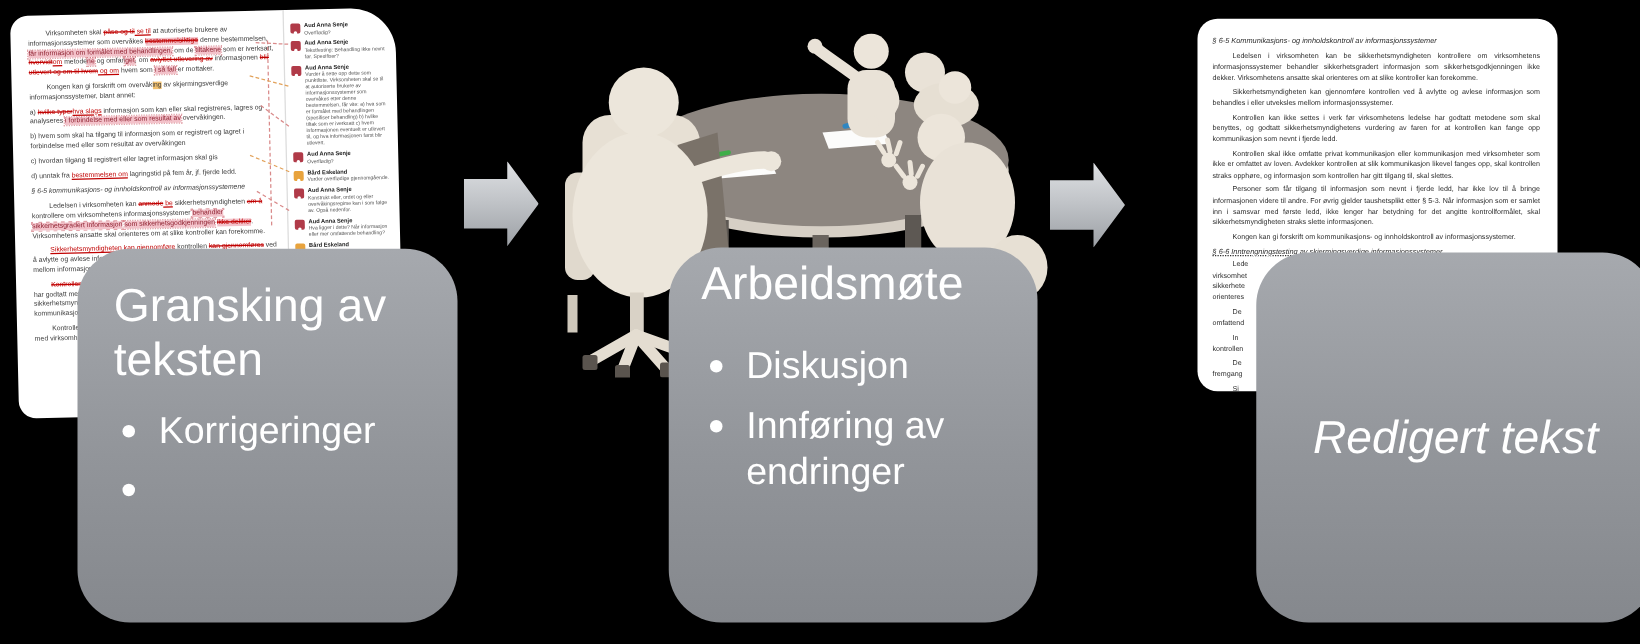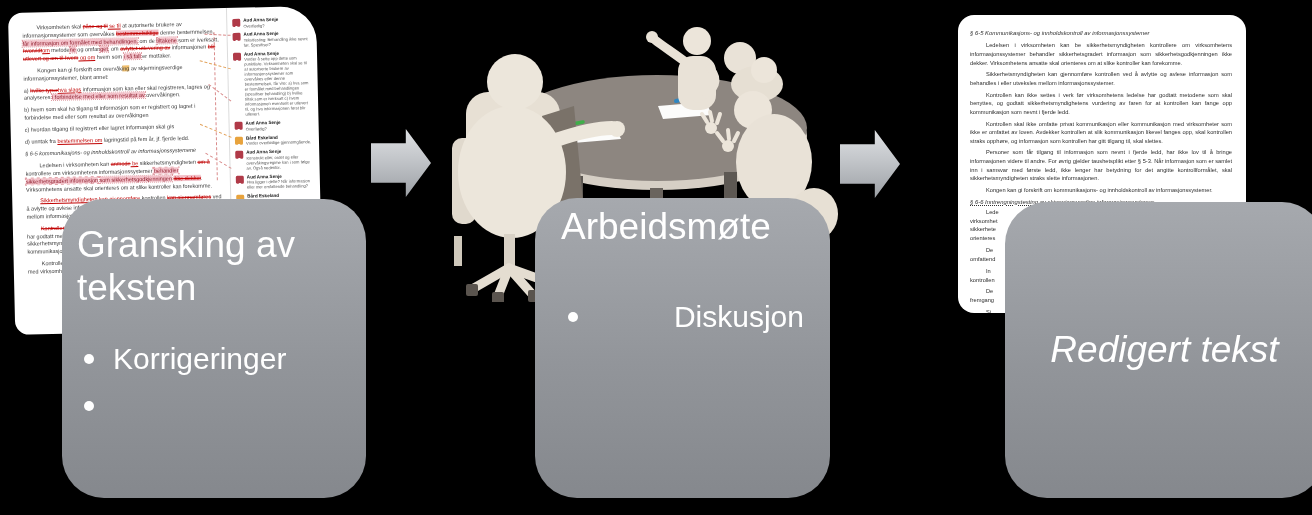--- a/index.html
+++ b/index.html
@@ -38,26 +38,26 @@
   #doc-right .rhead{font-style:italic;font-size:5.9px;line-height:1.4;color:#2e2e2e;margin-bottom:4px;}
   #doc-right .rp{font-size:5.7px;line-height:1.52;color:#2e2e2e;text-indent:16px;text-align:justify;margin:0 0 3px 0;}
   #doc-right .rhead2{font-style:italic;font-size:5.9px;color:#2e2e2e;margin:4px 0 3px 0;text-decoration:underline dotted 0.5px;}
   #doc-right .frag{font-size:5.7px;line-height:1.55;color:#2e2e2e;}
   #doc-right .frag.ind{text-indent:16px;margin-top:3px;}
 
   
   .card{position:absolute;border-radius:42px;
         background:linear-gradient(180deg,#a6a9ae 0%,#92959a 55%,#85888d 100%);
         color:#ffffff;box-sizing:border-box;}
-  #card1{left:62px;top:199px;width:304px;height:299px;padding:24px 15px;}
+  #card1{left:62px;top:199px;width:304px;height:299px;padding:24px 29px;}
   #card2{left:535px;top:198px;width:295px;height:300px;padding:7px 26px;}
   #card3{left:1005px;top:202px;width:319px;height:296px;display:flex;align-items:center;justify-content:center;font-style:italic;}
   .card-title{font-size:37px;line-height:1.17;font-weight:400;}
-  .card-bullets{margin-top:30px;}
-  #card2 .card-bullets{margin-top:50px;text-align:right;}
+  .card-bullets{margin-top:16px;}
+  #card2 .card-bullets{margin-top:26px;}
   .bullet-item{position:relative;padding-left:36px;font-size:30px;line-height:1.25;margin-bottom:10px;}
   .bullet-dot{position:absolute;left:7px;top:14px;width:10px;height:10px;border-radius:50%;background:#fff;}
   #card3 .card-title{width:240px;text-align:center;line-height:1.22;}
 
   
   .arrow{position:absolute;width:60px;height:68px;
          background:linear-gradient(180deg,#dfe1e4 0%,#c2c5c9 45%,#9ca0a5 100%);
          clip-path:polygon(0 21%,58% 21%,58% 0,100% 50%,58% 100%,58% 79%,0 79%);}
   #arrow1{left:371px;top:129px;}
   #arrow2{left:840px;top:130px;}
@@ -266,20 +266,24 @@
     </div>
   </div>
 
   <div class="card" id="card2">
     <div class="card-title">Arbeidsmøte</div>
     <div class="card-bullets">
       <div class="bullet-item">
         <span class="bullet-dot"></span>
         <span>Diskusjon</span>
       </div>
+      <div class="bullet-item">
+        <span class="bullet-dot"></span>
+        <span>Innføring av endringer</span>
+      </div>
     </div>
   </div>
 
   <div class="card" id="card3">
     <div class="card-title">Redigert tekst</div>
   </div>
 
 </div>
 
 </body></html>

